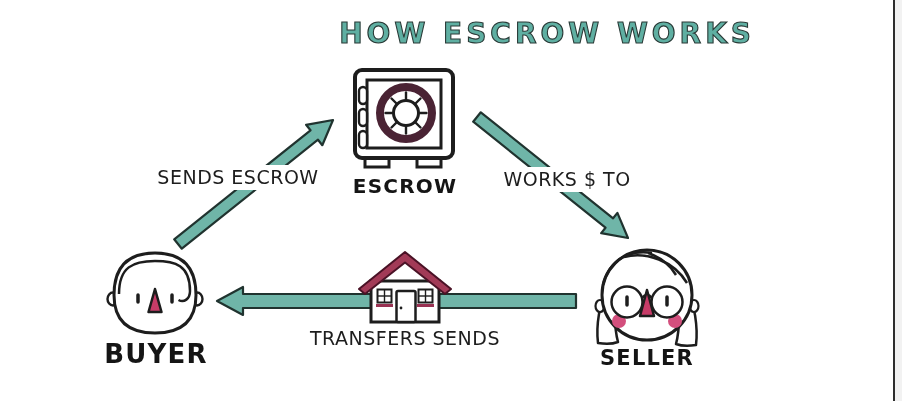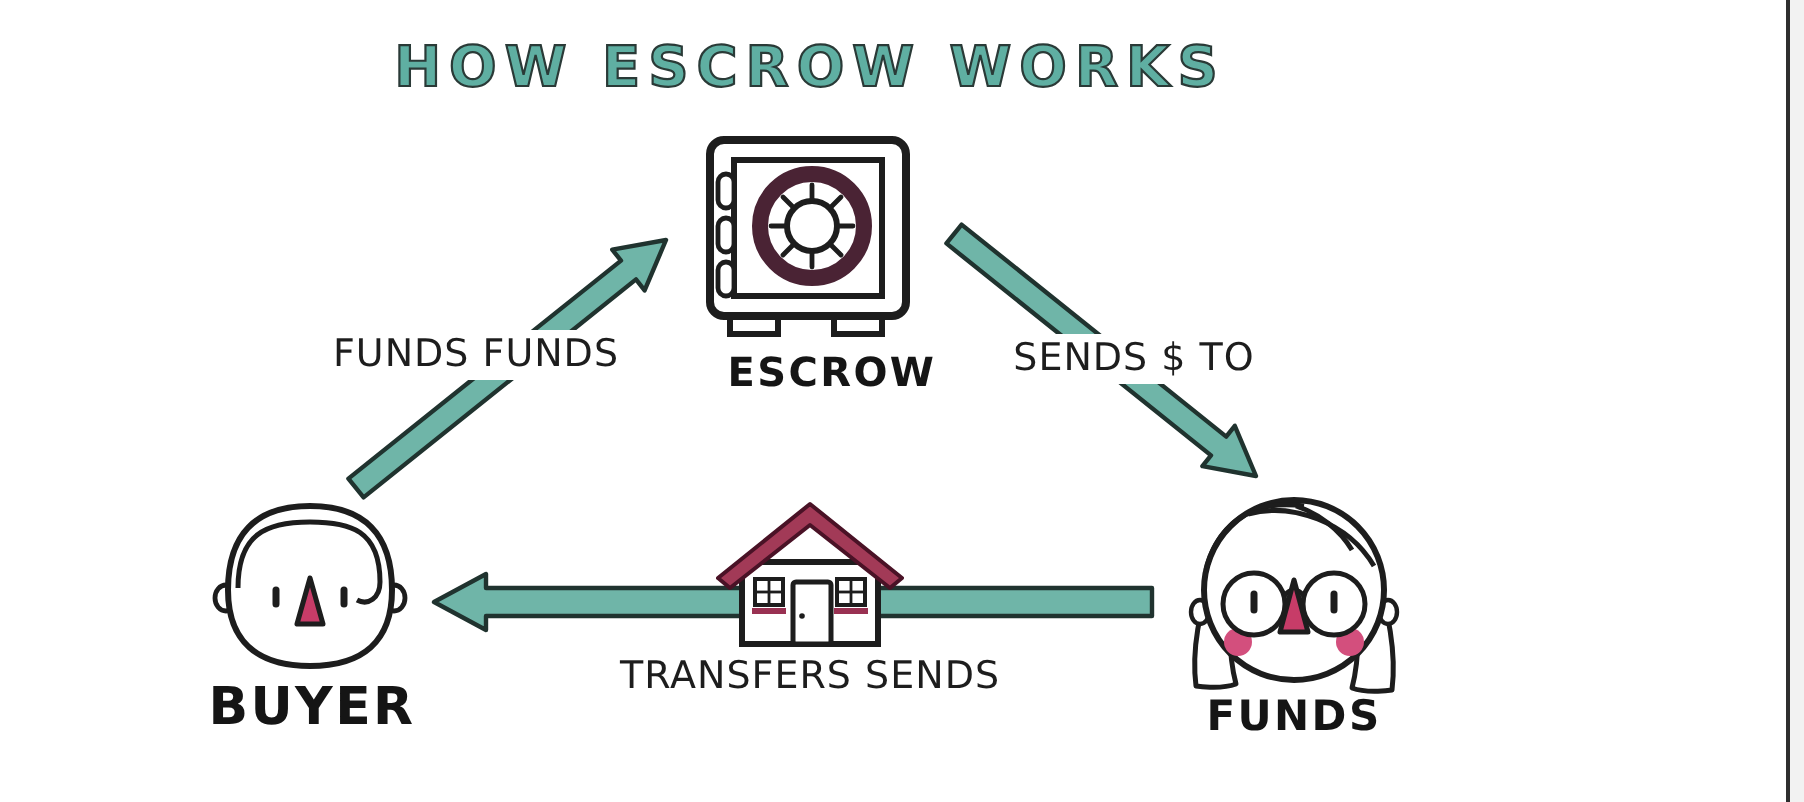--- a/index.html
+++ b/index.html
@@ -5,21 +5,21 @@
   html,body{margin:0;padding:0;}
   body{
     width:902px;height:401px;position:relative;overflow:hidden;
     background:#ffffff;
     font-family:"Liberation Sans", sans-serif;
   }
   .abs{position:absolute;}
   .centered{transform:translateX(-50%);}
   
   .title{
-    left:405px;top:17px;width:700px;text-align:center;
+    left:405px;top:17px;width:700px;text-align:right;
     font-weight:800;font-size:28px;letter-spacing:4px;
     color:#5fafa2;-webkit-text-stroke:1.1px #2a3a37;
     font-family:"DejaVu Sans", sans-serif;
     white-space:nowrap;
   }
   
   .node-lbl{
     font-weight:800;font-size:20px;letter-spacing:1.2px;color:#151515;
     font-family:"DejaVu Sans", sans-serif;white-space:nowrap;
   }
@@ -120,21 +120,21 @@
     <line x1="59" y1="56.5" x2="76" y2="56.5" stroke="#993152" stroke-width="3"></line>
   </g>
   <g>
     <rect x="38.5" y="42" width="19" height="31" rx="1.5" fill="#fff" stroke="#1d1d1d" stroke-width="2.5"></rect>
     <circle cx="43" cy="59" r="1.4" fill="#1d1d1d"></circle>
   </g>
 </svg>
 
 <div class="abs centered title">HOW ESCROW WORKS</div>
 
-<div class="abs centered node-lbl" style="left:416px;top:174px">ESCROW</div>
+<div class="abs centered node-lbl" style="left:405px;top:174px">ESCROW</div>
 <div class="abs centered node-lbl" style="left:156px;top:339px;font-size:26px">BUYER</div>
-<div class="abs centered node-lbl" style="left:647px;top:346px;font-size:21px">FUNDS</div>
+<div class="abs centered node-lbl" style="left:647px;top:346px;font-size:21px">SELLER</div>
 
-<div class="abs centered hand-lbl" style="left:238px;top:165px">FUNDS FUNDS</div>
-<div class="abs centered hand-lbl" style="left:567px;top:167px">SENDS $ TO</div>
+<div class="abs centered hand-lbl" style="left:238px;top:165px">SENDS ESCROW</div>
+<div class="abs centered hand-lbl" style="left:567px;top:167px">WORKS $ TO</div>
 <div class="abs centered hand-lbl" style="left:405px;top:326px">TRANSFERS SENDS</div>
 
 <div class="abs page-edge"></div>
 
 </body></html>

